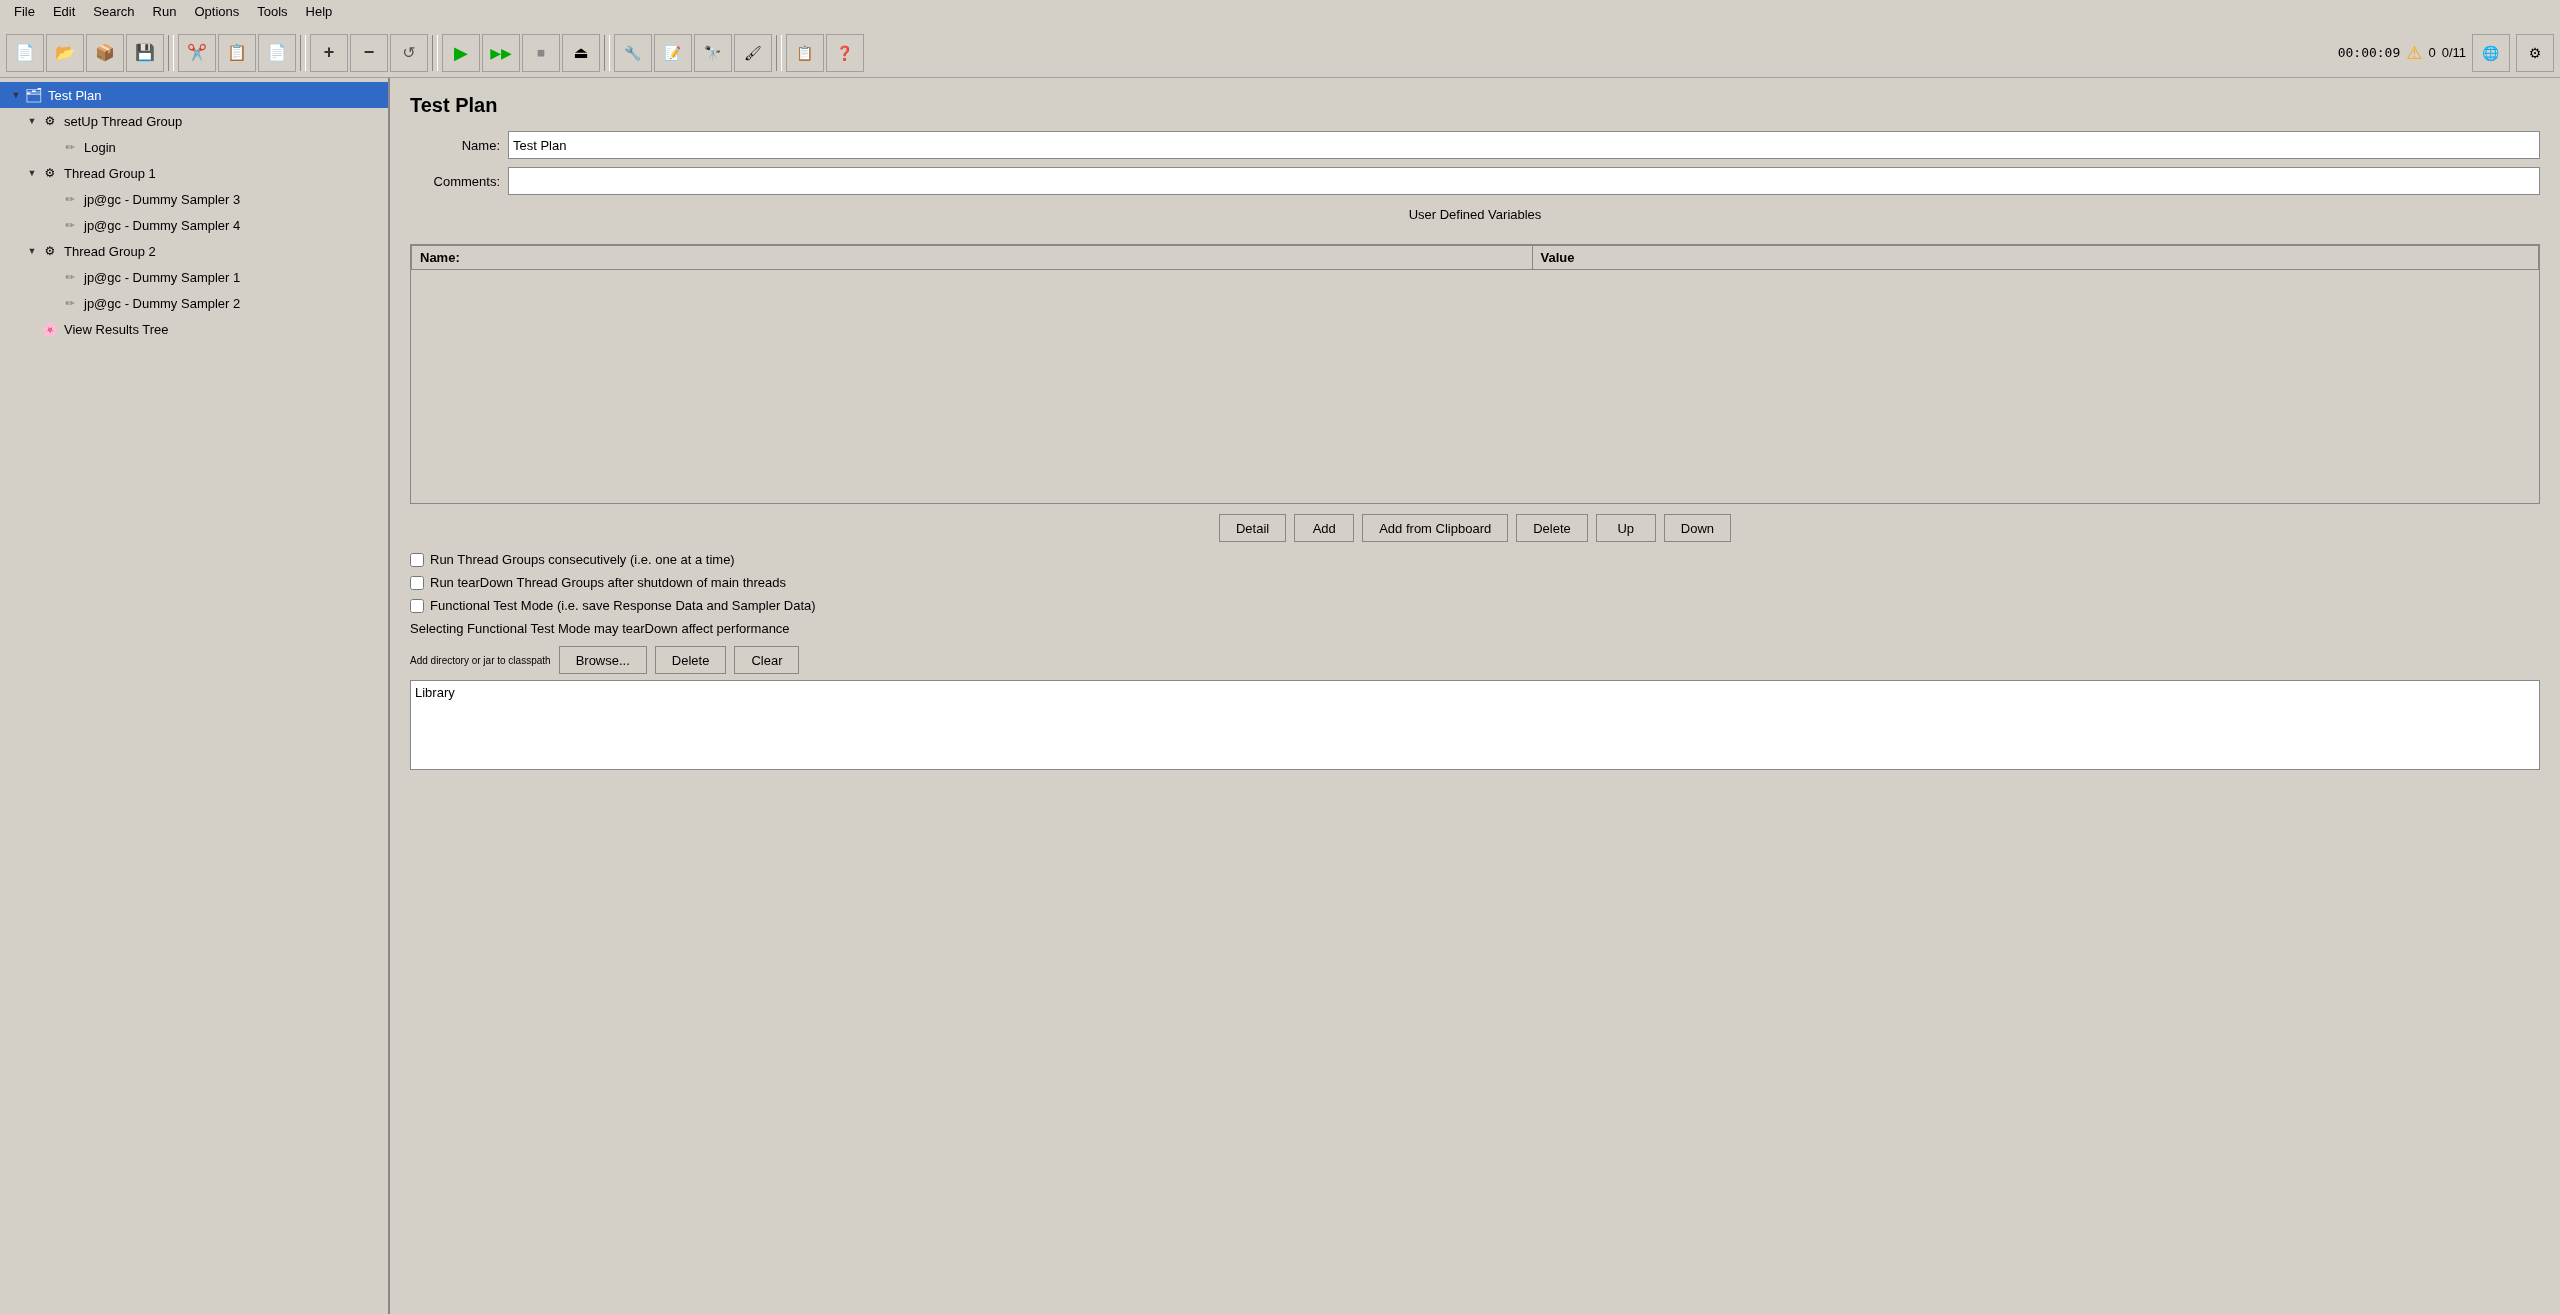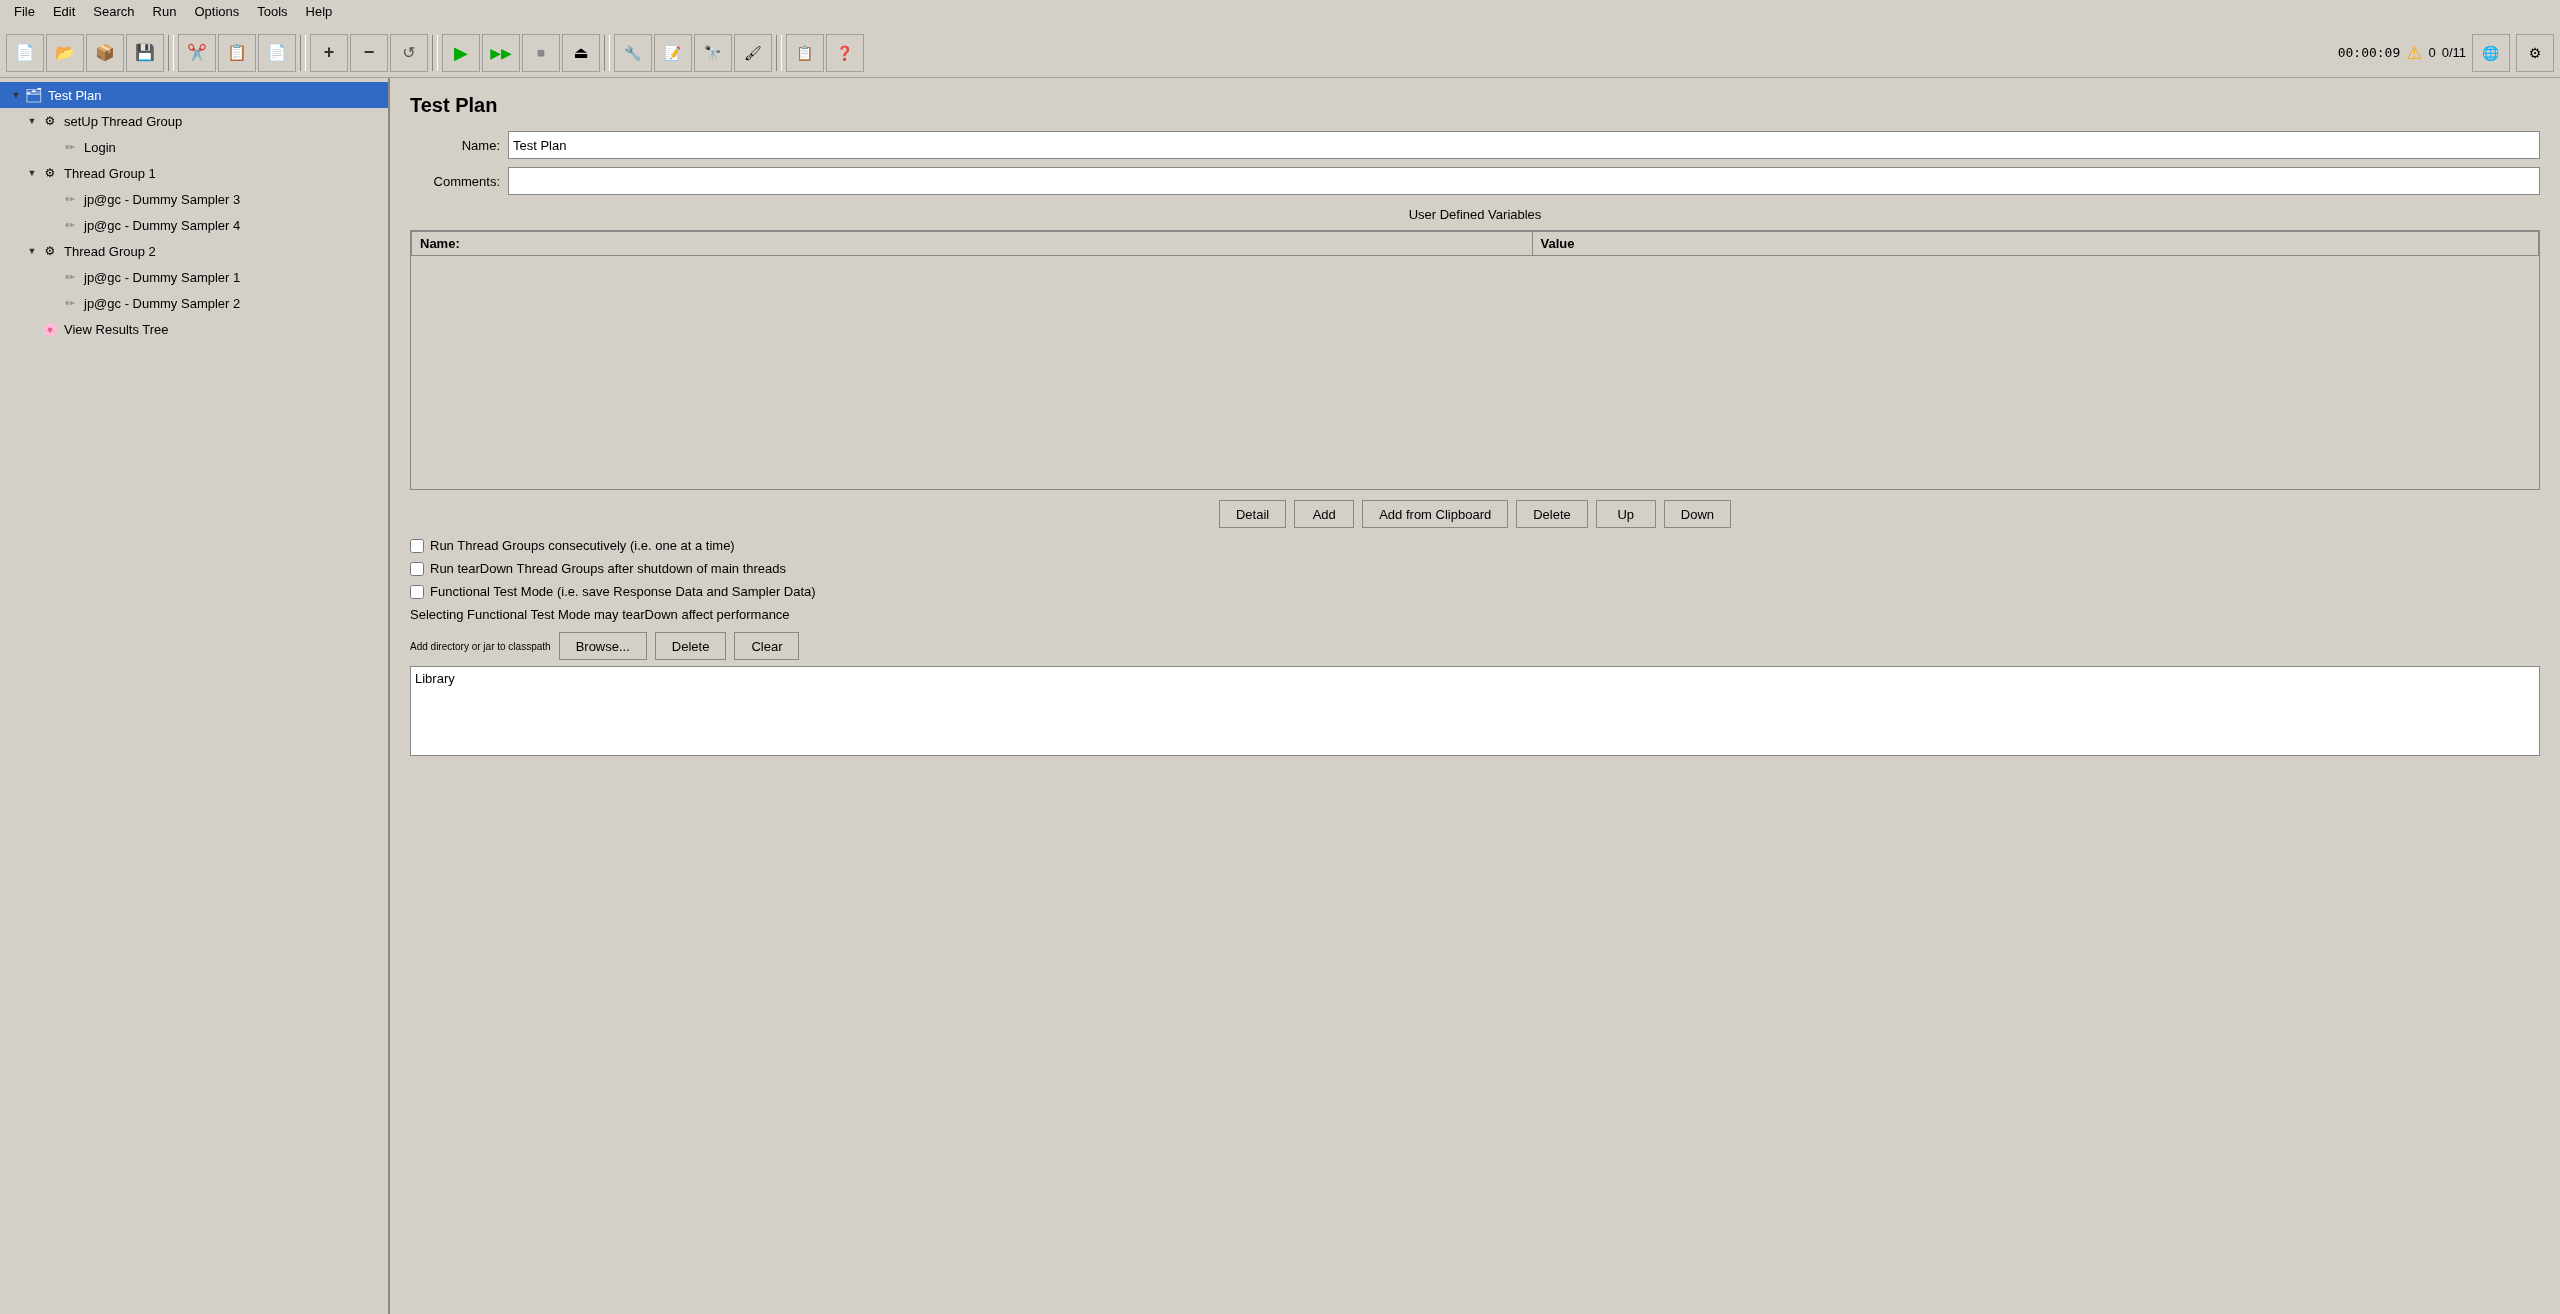--- a/index.html
+++ b/index.html
@@ -139,21 +139,21 @@
       border: 1px solid #888;
       background: white;
       padding: 2px 4px;
       font-size: 13px;
     }
 
     
     .section-title {
       text-align: center;
       font-size: 13px;
-      margin: 12px 0 8px 0;
+      margin: 12px 0 22px 0;
     }
     .var-table {
       width: 100%;
       border-collapse: collapse;
       background: white;
       border: 1px solid #888;
     }
     .var-table th {
       background: #d4d0c8;
       border: 1px solid #888;

